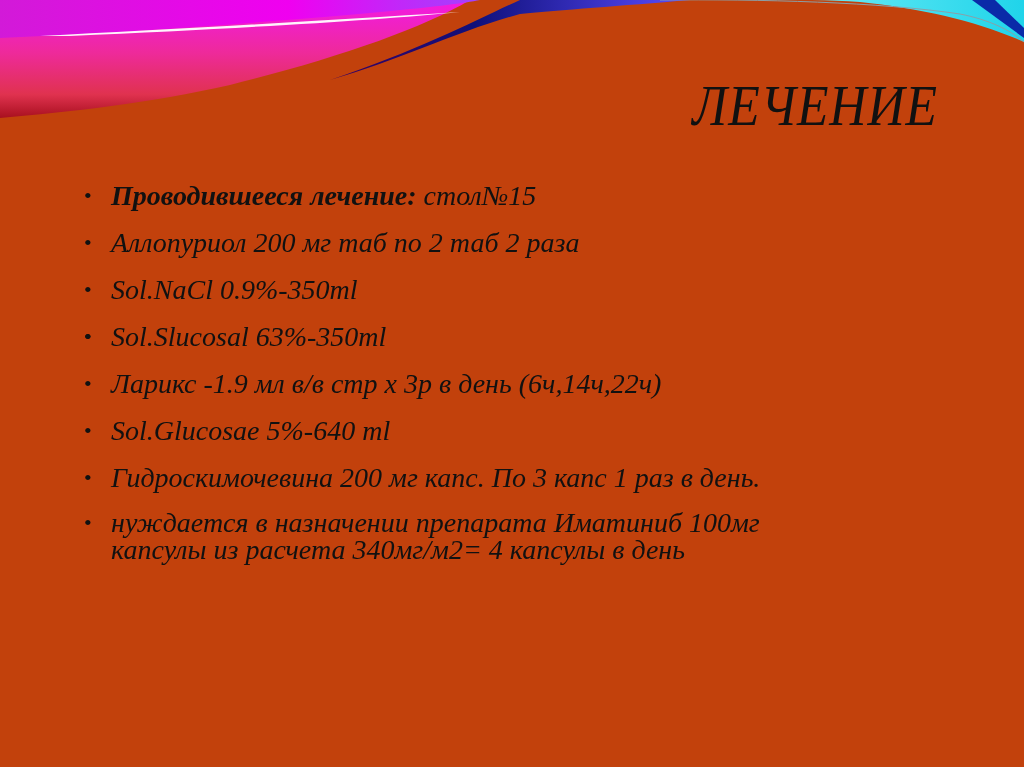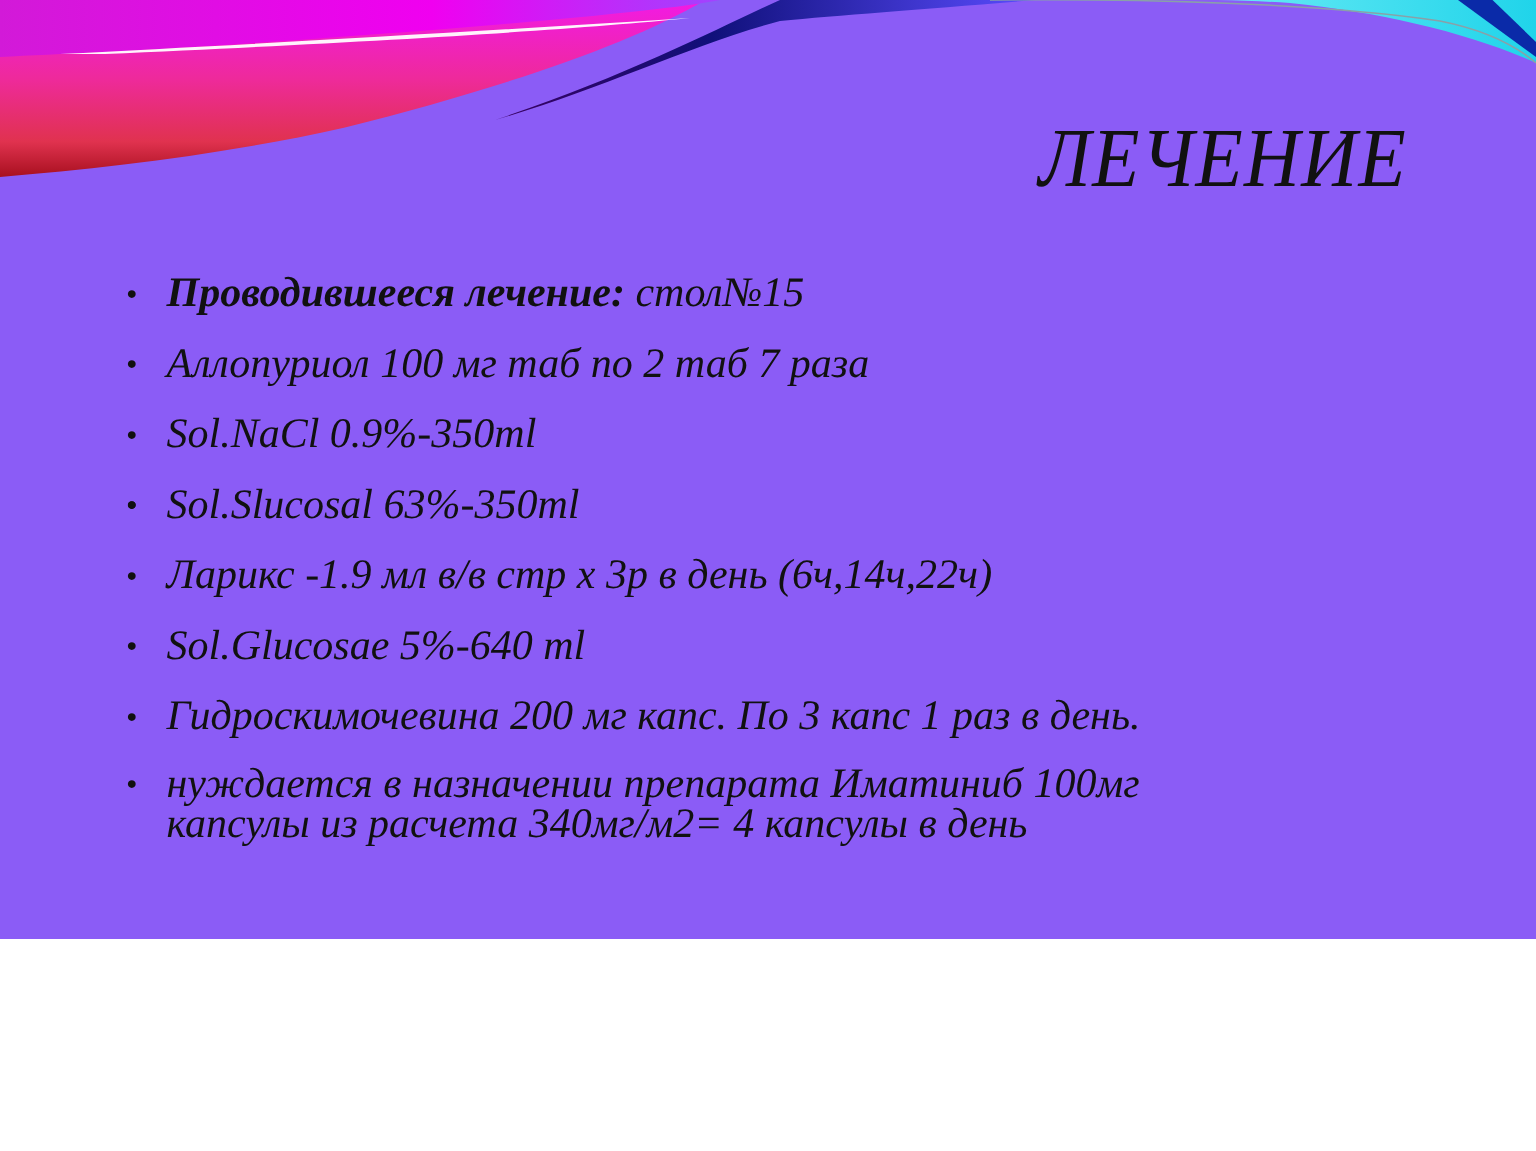--- a/index.html
+++ b/index.html
@@ -3,23 +3,23 @@
   <meta charset="utf-8">
   <style>
     html, body {
       margin: 0;
       padding: 0;
       background: #ffffff;
     }
     .slide {
       position: relative;
       width: 1024px;
-      height: 626px;
+      height: 767px;
       overflow: hidden;
-      background: #8b5cf6;
+      background: #c2410c;
       font-family: "Liberation Serif", "DejaVu Serif", serif;
       color: #111111;
     }
     .ribbon {
       position: absolute;
       left: 0;
       top: 0;
       width: 1024px;
       height: 130px;
     }
@@ -125,21 +125,21 @@
 
   <h1 class="slide-title">ЛЕЧЕНИЕ</h1>
 
   <ul class="content">
     <li class="bullet-item">
       <span class="bullet-dot">•</span>
       <span class="bold-lead">Проводившееся лечение:</span><span> стол№15</span>
     </li>
     <li class="bullet-item">
       <span class="bullet-dot">•</span>
-      <span>Аллопуриол 100 мг таб по 2 таб 7 раза</span>
+      <span>Аллопуриол 200 мг таб по 2 таб 2 раза</span>
     </li>
     <li class="bullet-item">
       <span class="bullet-dot">•</span>
       <span>Sol.NaCl 0.9%-350ml</span>
     </li>
     <li class="bullet-item">
       <span class="bullet-dot">•</span>
     </li>
     <li class="bullet-item">
       <span class="bullet-dot">•</span>

